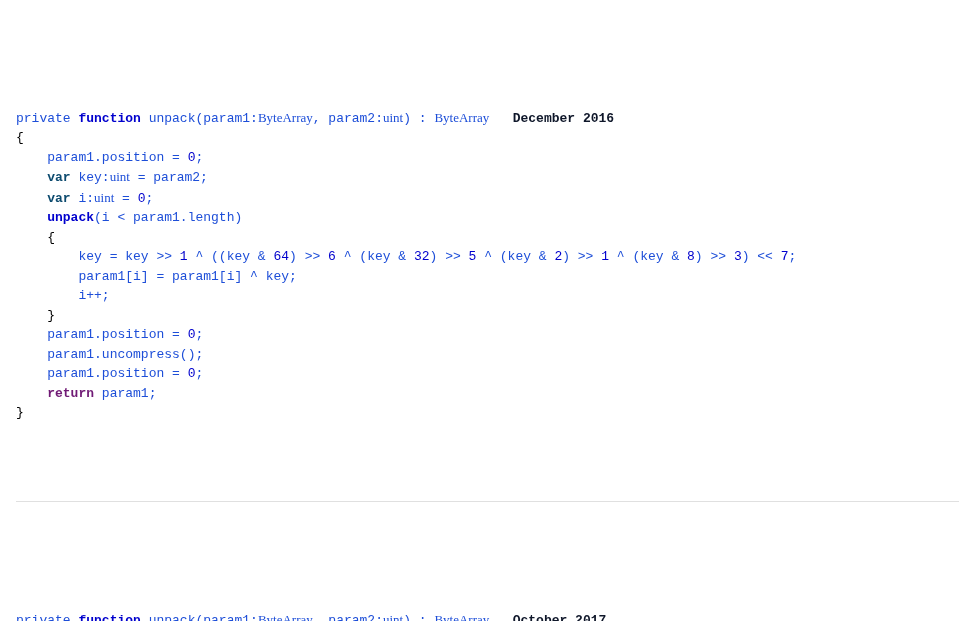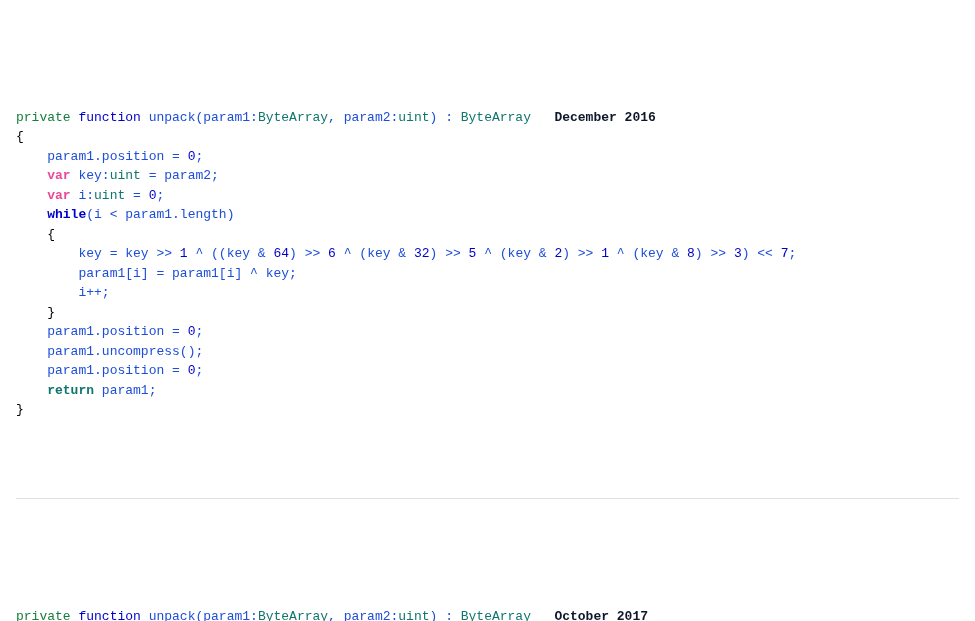--- a/index.html
+++ b/index.html
@@ -17,44 +17,44 @@
     }
     .block {
       margin-bottom: 10px;
     }
     .divider {
       border: none;
       border-top: 1px solid #e0e0e0;
       margin: 10px 0;
     }
     
-    .kw-private { color: #15803d; } 
-    .kw-function { color: #0000cd; font-weight: normal; }
-    .kw-var { color: #ec4899; font-weight: bold; }
+    .kw-private { color: #1d4ed8; } 
+    .kw-function { color: #0000cd; font-weight: bold; }
+    .kw-var { color: #0c4a6e; font-weight: bold; }
     .kw-while { color: #0000cd; font-weight: bold; }
-    .kw-return { color: #0f766e; font-weight: bold; }
-    .type { color: #0f766e; } 
+    .kw-return { color: #701a75; font-weight: bold; }
+    .type { color: #1d4ed8; font-family: Liberation Serif, serif; } 
     .normal { color: #1d4ed8; }
     .comment-date { color: #0f172a; font-weight: bold; }
     .plain { color: #000000; }
     .number { color: #0000cd; }
   </style>
 </head>
 <body>
 
 <div class="code-container">
 
   
   <div class="block">
 <span><span class="kw-private">private</span> <span class="kw-function">function</span> <span class="normal">unpack(param1:</span><span class="type">ByteArray</span><span class="normal">, param2:</span><span class="type">uint</span><span class="normal">) : </span><span class="type">ByteArray</span>   <span class="comment-date">December 2016</span>
 </span><span><span class="plain">{</span>
 </span><span>    <span class="normal">param1.position = </span><span class="number">0</span><span class="normal">;</span>
 </span><span>    <span class="kw-var">var</span><span class="normal"> key:</span><span class="type">uint</span><span class="normal"> = param2;</span>
 </span><span>    <span class="kw-var">var</span><span class="normal"> i:</span><span class="type">uint</span><span class="normal"> = </span><span class="number">0</span><span class="normal">;</span>
-</span><span>    <span class="kw-while">while</span><span class="normal">(i &lt; param1.length)</span>
+</span><span>    <span class="kw-while">unpack</span><span class="normal">(i &lt; param1.length)</span>
 </span><span>    <span class="plain">{</span>
 </span><span>        <span class="normal">key = key &gt;&gt; </span><span class="number">1</span><span class="normal"> ^ ((key &amp; </span><span class="number">64</span><span class="normal">) &gt;&gt; </span><span class="number">6</span><span class="normal"> ^ (key &amp; </span><span class="number">32</span><span class="normal">) &gt;&gt; </span><span class="number">5</span><span class="normal"> ^ (key &amp; </span><span class="number">2</span><span class="normal">) &gt;&gt; </span><span class="number">1</span><span class="normal"> ^ (key &amp; </span><span class="number">8</span><span class="normal">) &gt;&gt; </span><span class="number">3</span><span class="normal">) &lt;&lt; </span><span class="number">7</span><span class="normal">;</span>
 </span><span>        <span class="normal">param1[i] = param1[i] ^ key;</span>
 </span><span>        <span class="normal">i++;</span>
 </span><span>    <span class="plain">}</span>
 </span><span>    <span class="normal">param1.position = </span><span class="number">0</span><span class="normal">;</span>
 </span><span>    <span class="normal">param1.uncompress();</span>
 </span><span>    <span class="normal">param1.position = </span><span class="number">0</span><span class="normal">;</span>
 </span><span>    <span class="kw-return">return</span><span class="normal"> param1;</span>
 </span><span><span class="plain">}</span>

